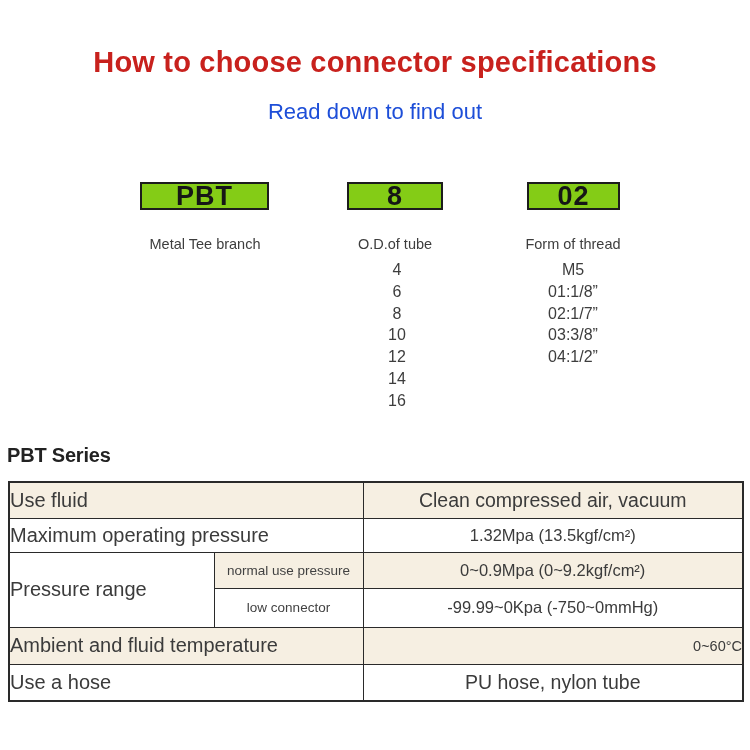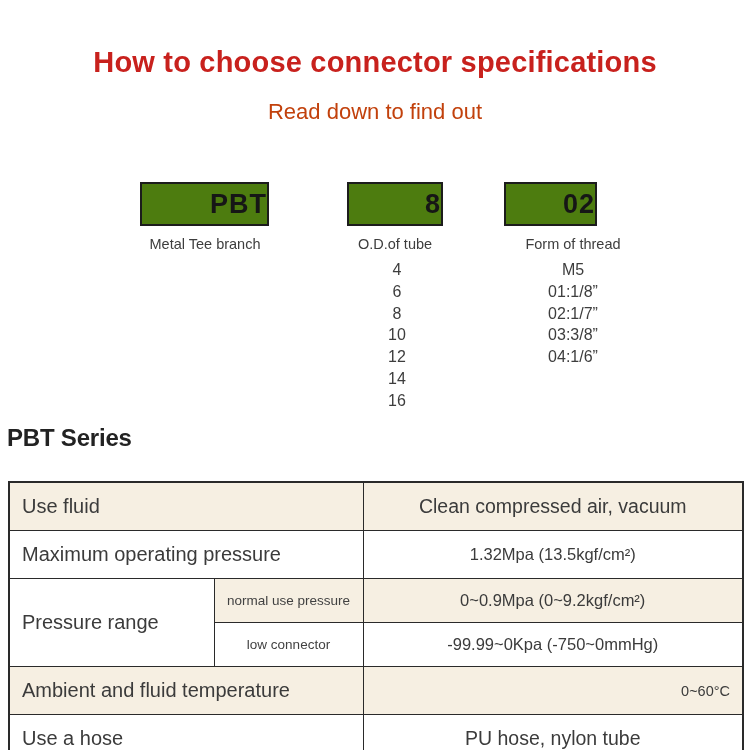--- a/index.html
+++ b/index.html
@@ -25,42 +25,42 @@
     letter-spacing: 0.2px;
   }
   .subtitle {
     position: absolute;
     top: 99px; left: 0;
     width: 100%;
     margin: 0;
     text-align: center;
     font-size: 22px;
     font-weight: 400;
-    color: #c2410c;
+    color: #1d4ed8;
   }
 
   
   .code-box {
     position: absolute;
     top: 182px;
-    height: 44px;
+    height: 28px;
     box-sizing: border-box;
     border: 2px solid #1c1c1c;
-    background: #4d7c0f;
+    background: #84cc16;
     display: flex;
     align-items: center;
-    justify-content: flex-end;
+    justify-content: center;
     font-size: 27px;
     font-weight: 700;
     color: #161616;
     letter-spacing: 1px;
   }
   .box-series  { left: 140px; width: 129px; }
   .box-od      { left: 347px; width: 96px; }
-  .box-thread  { left: 504px; width: 93px; }
+  .box-thread  { left: 527px; width: 93px; }
 
   .box-label {
     position: absolute;
     top: 236px;
     font-size: 14.5px;
     color: #3d3d3d;
     text-align: center;
   }
   .lbl-series  { left: 115px; width: 180px; }
   .lbl-od      { left: 320px; width: 150px; }
@@ -73,41 +73,41 @@
     line-height: 21.8px;
     color: #3d3d3d;
     text-align: center;
   }
   .list-od     { left: 345px; width: 104px; }
   .list-thread { left: 510px; width: 126px; }
 
   
   .series-heading {
     position: absolute;
-    top: 424px; left: 7px;
+    top: 444px; left: 7px;
     margin: 0;
-    font-size: 24px;
+    font-size: 20px;
     font-weight: 700;
     color: #222222;
     letter-spacing: -0.2px;
   }
 
   
   table.spec {
     position: absolute;
     top: 481px; left: 8px;
     width: 734px;
     border-collapse: collapse;
     table-layout: fixed;
     color: #3b3b3b;
     border: 2px solid #2a2a2a;
   }
   table.spec td {
     border: 1px solid #2a2a2a;
-    padding: 12px;
+    padding: 0;
     overflow: hidden;
   }
   .cream { background: #f6efe2; }
   td.lbl {
     font-size: 20px;
     text-align: left;
     padding-left: 13px;
   }
   td.sublbl {
     font-size: 13.5px;
@@ -156,21 +156,21 @@
       <div>12</div>
       <div>14</div>
       <div>16</div>
     </div>
 
     <div class="option-list list-thread">
       <div>M5</div>
       <div>01:1/8”</div>
       <div>02:1/7”</div>
       <div>03:3/8”</div>
-      <div>04:1/6”</div>
+      <div>04:1/2”</div>
     </div>
   </div>
 
   <h3 class="series-heading">PBT Series</h3>
 
   <table class="spec">
     <colgroup>
       <col style="width:205px">
       <col style="width:149px">
       <col style="width:380px">

